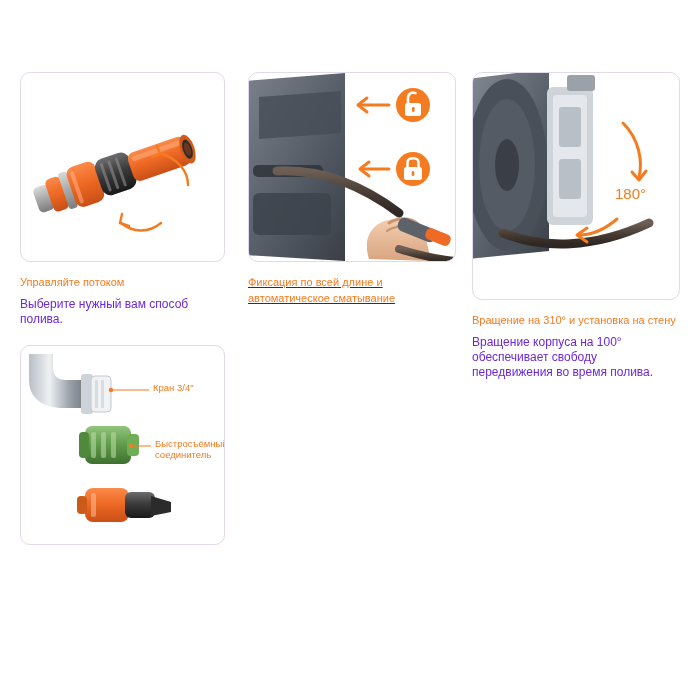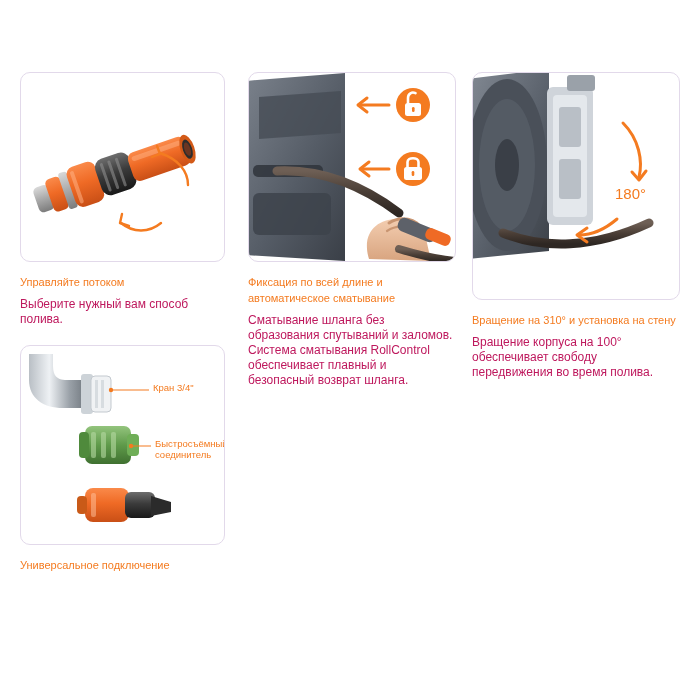--- a/index.html
+++ b/index.html
@@ -31,30 +31,30 @@
     box-sizing: border-box;
   }
   .fig-title {
     color: #f47b20;
     font-size: 11px;
     line-height: 16px;
     margin-top: 12px;
     font-weight: normal;
   }
   .fig-body {
-    color: #be185d;
+    color: #6d28d9;
     font-size: 12px;
     line-height: 15px;
     margin-top: 7px;
     white-space: pre-line;
   }
 
   
   #cell-flow      { left: 20px;  top: 72px;  width: 205px; }
-  #cell-lock      { left: 248px; top: 72px;  width: 208px; }
+  #cell-lock      { left: 248px; top: 72px;  width: 208px; text-decoration: underline; }
   #cell-rotate    { left: 472px; top: 72px;  width: 208px; }
   #cell-connect   { left: 20px;  top: 345px; width: 205px; }
 
   #fig-flow     { width: 205px; height: 190px; }
   #fig-lock     { width: 208px; height: 190px; }
   #fig-rotate   { width: 208px; height: 228px; }
   #fig-connect  { width: 205px; height: 200px; }
 
   svg { display: block; }
 
@@ -180,22 +180,20 @@
 
         <g>
           <circle cx="164" cy="96" r="17" fill="#f47b20"></circle>
           <rect x="155" y="94" width="18" height="13" rx="2.5" fill="#ffffff"></rect>
           <path d="M158.5 94 L158.5 89 C158.5 84 169.5 84 169.5 89 L169.5 94" stroke="#ffffff" stroke-width="2.6" fill="none" stroke-linecap="round"></path>
           <rect x="162.7" y="98" width="2.6" height="5" rx="1.3" fill="#f47b20"></rect>
         </g>
       </svg>
     </div>
     <div class="fig-title">Фиксация по всей длине и автоматическое сматывание</div>
-    <div class="fig-body">Сматывание шланга без образования спутываний и заломов.
-Система сматывания RollControl обеспечивает плавный и безопасный возврат шланга.</div>
   </div>
 
   <div class="cell" id="cell-rotate">
     <div class="figure" id="fig-rotate">
       <svg width="206" height="188" viewBox="0 0 206 188">
         <defs>
           <linearGradient id="bodyGrad3" x1="0" y1="0" x2="1" y2="1">
             <stop offset="0%" stop-color="#838a94"></stop>
             <stop offset="55%" stop-color="#5a616b"></stop>
             <stop offset="100%" stop-color="#3b4047"></stop>
@@ -289,16 +287,15 @@
           <path d="M110 100 L130 100"></path>
         </g>
         <circle cx="90" cy="44" r="2.2" fill="#f47b20"></circle>
         <circle cx="110" cy="100" r="2.2" fill="#f47b20"></circle>
       </svg>
 
       <div style="position:absolute; left:132px; top:36px; color:#f47b20; font-size:9.5px; line-height:11px; white-space:pre-line;">Кран 3/4"</div>
       <div style="position:absolute; left:134px; top:92px; color:#f47b20; font-size:9.5px; line-height:11px; white-space:pre-line;">Быстросъёмный
 соединитель</div>
     </div>
-    <div class="fig-title">Универсальное подключение</div>
   </div>
 
 </div>
 
 </body></html>

